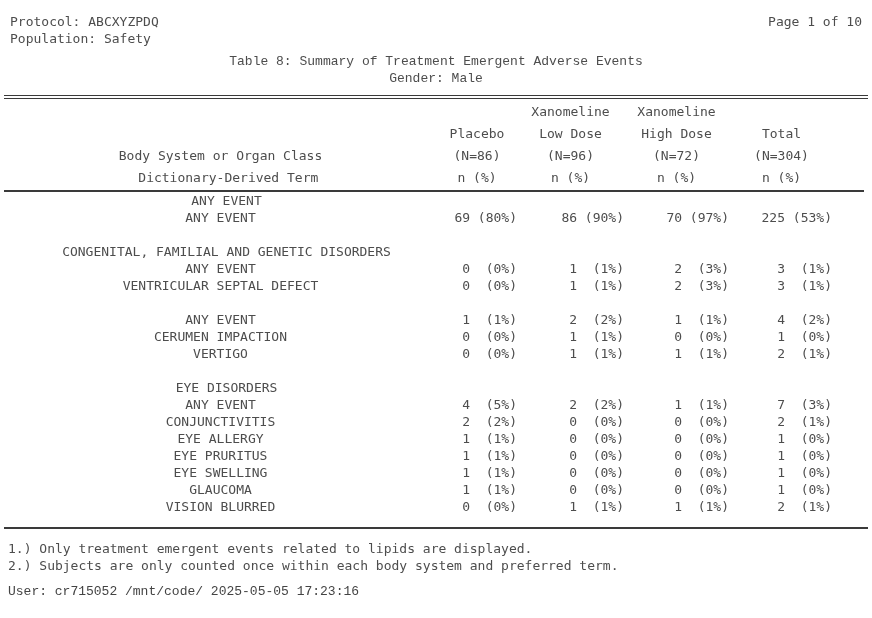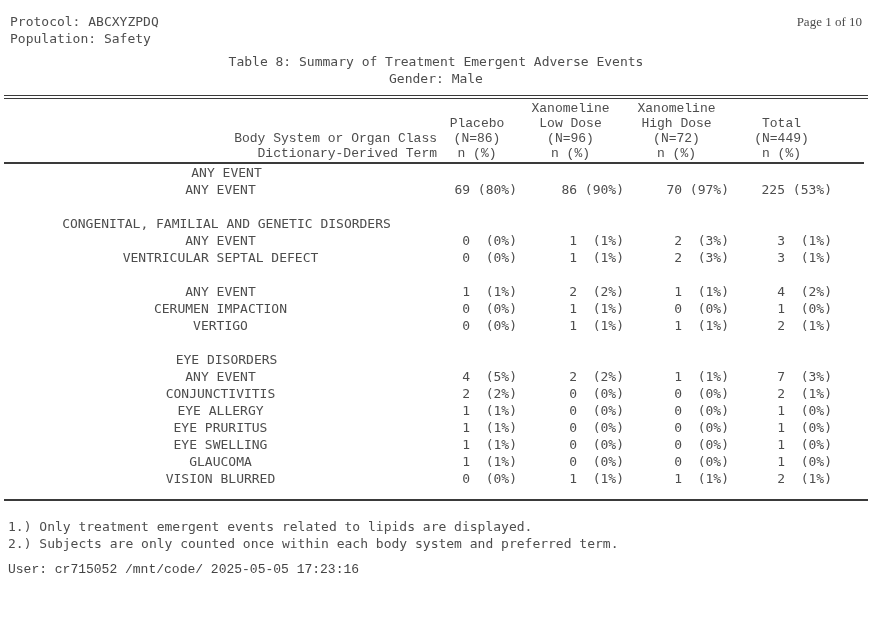--- a/index.html
+++ b/index.html
@@ -19,26 +19,27 @@
   .page { padding-top: 4px; }
 
   
   .page-header {
     display: flex;
     justify-content: space-between;
     padding: 0 10px 0 10px;
     margin-top: 9px;
   }
   .ph-left div { white-space: pre; }
-  .ph-right { white-space: pre; font-family: Liberation Serif, serif; }
+  .ph-right { white-space: pre; }
 
   
   .title-block {
     margin-top: 6px;
     text-align: center;
+    font-family: Liberation Mono, monospace;
   }
   .title-block div { white-space: pre; }
 
   
   .rule-double {
     margin: 8px 4px 0 4px;
     border-top: 1px solid #3a3a3a;
     border-bottom: 1px solid #3a3a3a;
     height: 2px;
   }
@@ -50,46 +51,45 @@
   
   table.ae {
     margin-left: 4px;
     width: 860px;
     border-collapse: collapse;
     table-layout: fixed;
   }
   table.ae thead tr { border-bottom: 2px solid #3a3a3a; }
   table.ae th {
     font-weight: normal;
-    line-height: 15px;
+    line-height: 22px;
     padding: 2px 0 1px 0;
     vertical-align: bottom;
     white-space: pre;
-    font-family: Liberation Mono, monospace;
-  }
-  th.term-h { text-align: right; padding-left: 14px; }
+  }
+  th.term-h { text-align: center; padding-left: 14px; }
   th.col-h  { text-align: center; }
   th.col-h.last { padding-right: 30px; }
 
   table.ae td {
     height: 17px;
     padding: 0;
     white-space: pre;
     overflow: hidden;
   }
   td.term { text-align: center; padding-left: 28px; }
   tr.section-row td.term { padding-left: 12px; }
   td.val { text-align: right; }
   td.val.last { padding-right: 32px; }
   tr.spacer-row td { height: 17px; }
   tr.endpad-row td { height: 12px; }
   tbody { border: none; }
 
   
-  .footnotes { margin: 17px 10px 0 8px; }
+  .footnotes { margin: 11px 10px 0 8px; }
   .footnotes div { white-space: pre; }
   .status-line {
     margin: 9px 10px 0 8px;
     font-family: "Liberation Mono", monospace;
     font-size: 13px;
     white-space: pre;
     color: #444444;
   }
 </style>
 </head>
@@ -131,21 +131,21 @@
           <th class="col-h">Xanomeline
 Low Dose
 (N=96)
 n (%)</th>
           <th class="col-h">Xanomeline
 High Dose
 (N=72)
 n (%)</th>
           <th class="col-h last">
 Total
-(N=449)
+(N=304)
 n (%)</th>
         </tr>
     </thead>
     <tbody>
         <tr class="section-row">
           <td class="term">ANY EVENT</td>
           <td class="val"></td>
           <td class="val"></td>
           <td class="val"></td>
           <td class="val last"></td>

